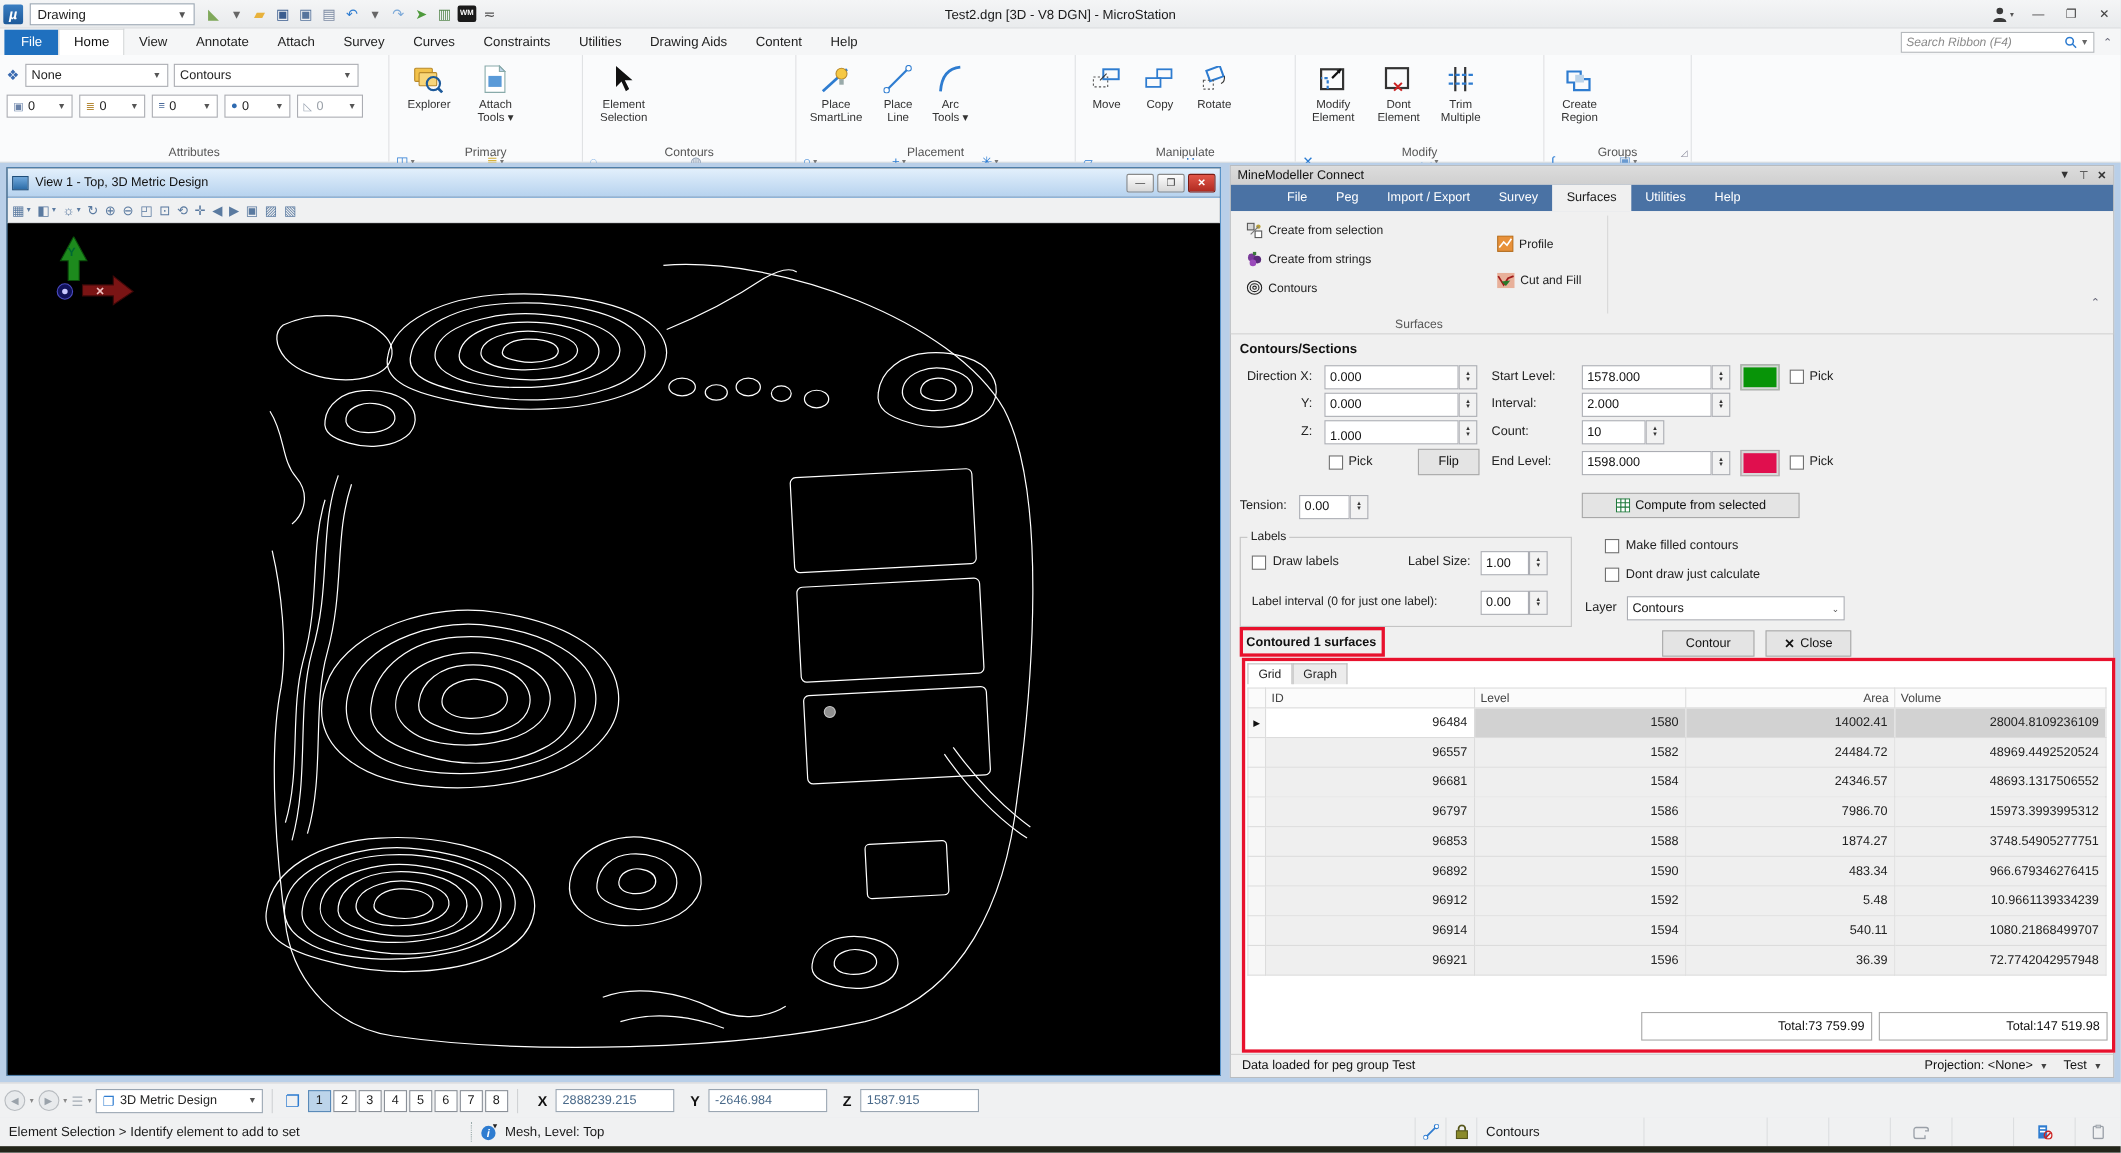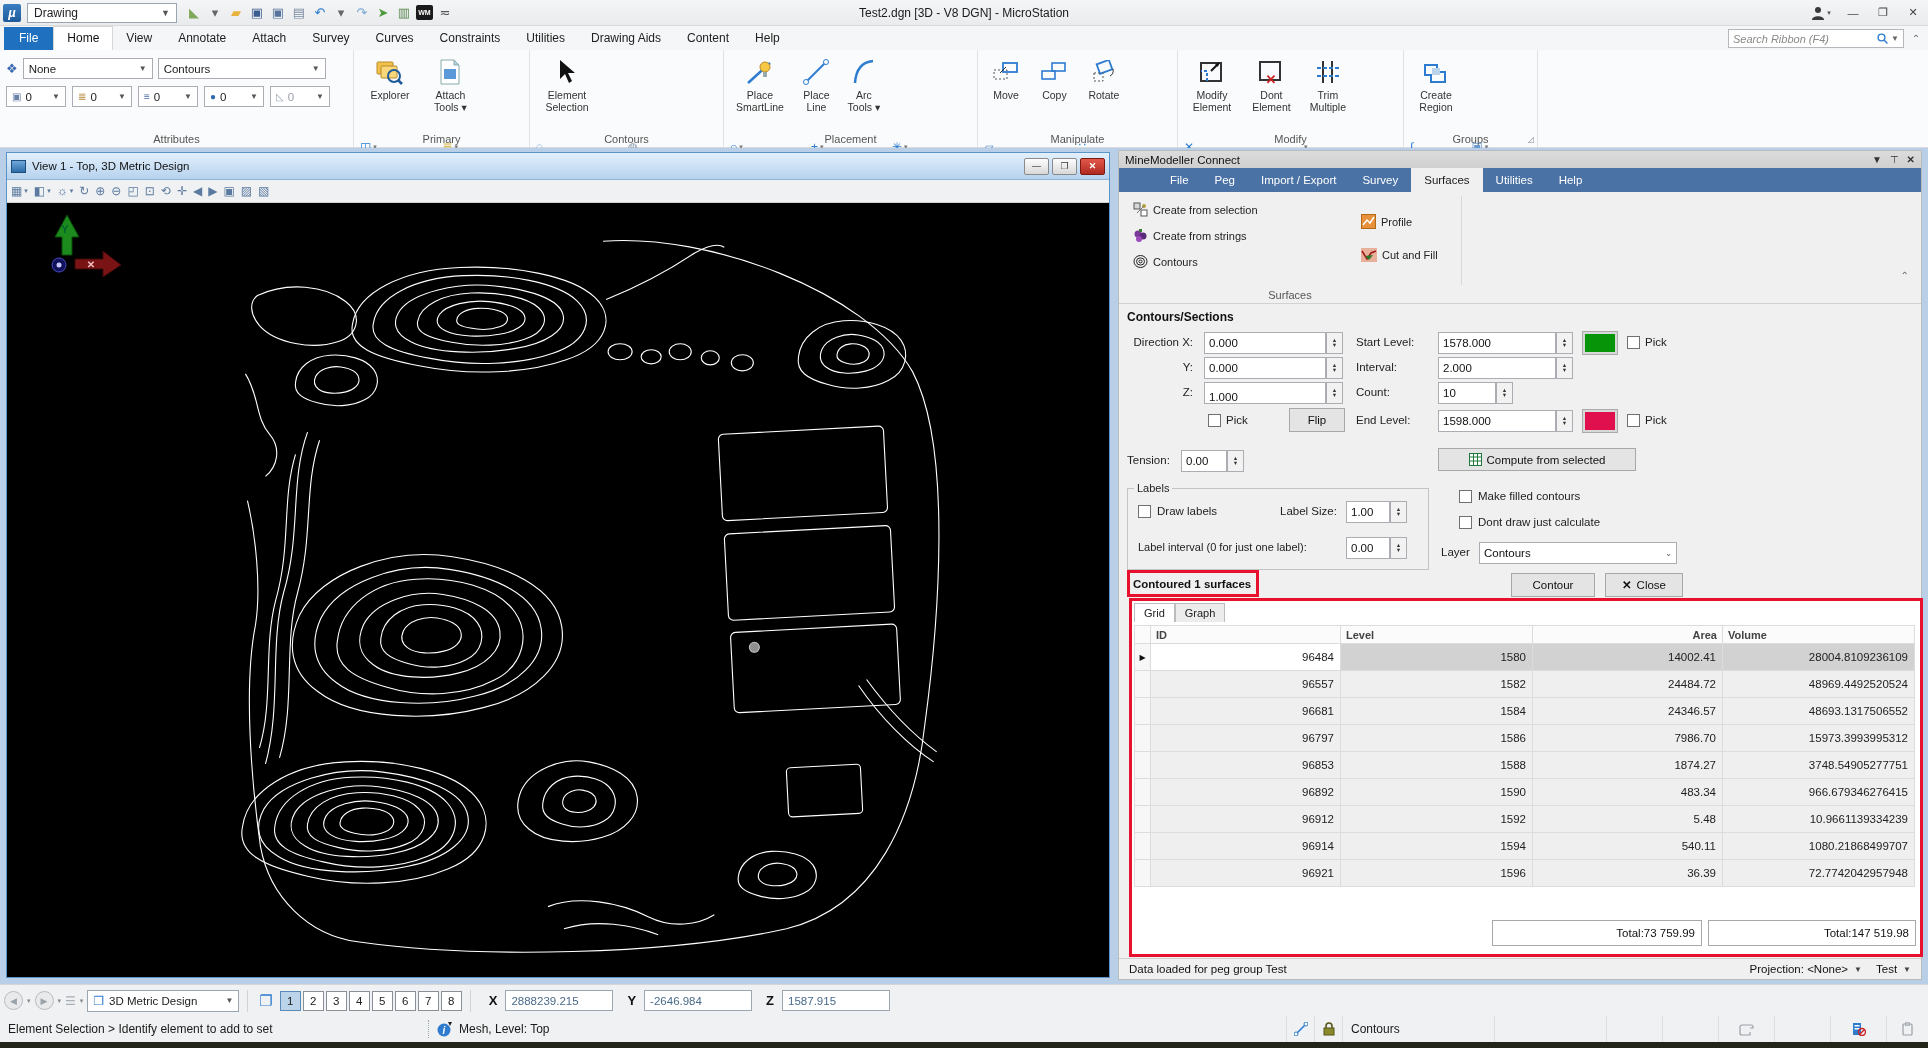--- a/index.html
+++ b/index.html
@@ -119,21 +119,21 @@
 
   .banner { position:absolute; left:8px; top:419px; width:132px; height:27px; border:3px solid #e8112d;
     background:#f0f0f0; display:flex; align-items:center; padding:0 3px; font-size:11.5px; font-weight:bold; color:#111; }
 
   .resultbox { position:absolute; left:10px; top:447px; width:794px; height:359px; border:3px solid #e8112d;
     background:#fff; }
   .rtabs { position:absolute; left:2px; top:2px; display:flex; }
   .rtab { font-size:11px; color:#222; padding:3px 9px; background:#ececec; border:1px solid #bcbcbc; border-bottom:none; }
   .rtab.active { background:#fff; }
   table.grid { position:absolute; left:2px; top:24px; border-collapse:collapse; table-layout:fixed; }
-  table.grid th { height:18px; background:#fbfbfb; border:1px solid #dcdcdc; font-size:11px; font-weight:bold;
+  table.grid th { height:18px; background:#fbfbfb; border:1px solid #dcdcdc; font-size:11px; font-weight:normal;
     color:#444; text-align:left; padding:0 5px;margin-top:36px; }
   table.grid td { height:27px; border:1px solid #dcdcdc; font-size:11.5px; color:#222; text-align:right; padding:0 6px;
     background:#efefef; overflow:hidden; white-space:nowrap; }
   table.grid td.gut { background:#f7f7f7; padding:0; text-align:center; font-size:8px; color:#111; }
   table.grid tr.sel td { background:#d2d2d2; }
   table.grid tr.sel td.idc { background:#fff; }
   table.grid tr.sel td.gut { background:#f7f7f7; }
   .total { position:absolute; height:26px; background:#fff; border:1px solid #a8a8a8; font-size:11.5px; color:#111;
     display:flex; align-items:center; justify-content:flex-end; padding:0 6px; }
   .p-status { position:absolute; left:0; bottom:0; width:100%; height:21px; background:#f0f0f0;

